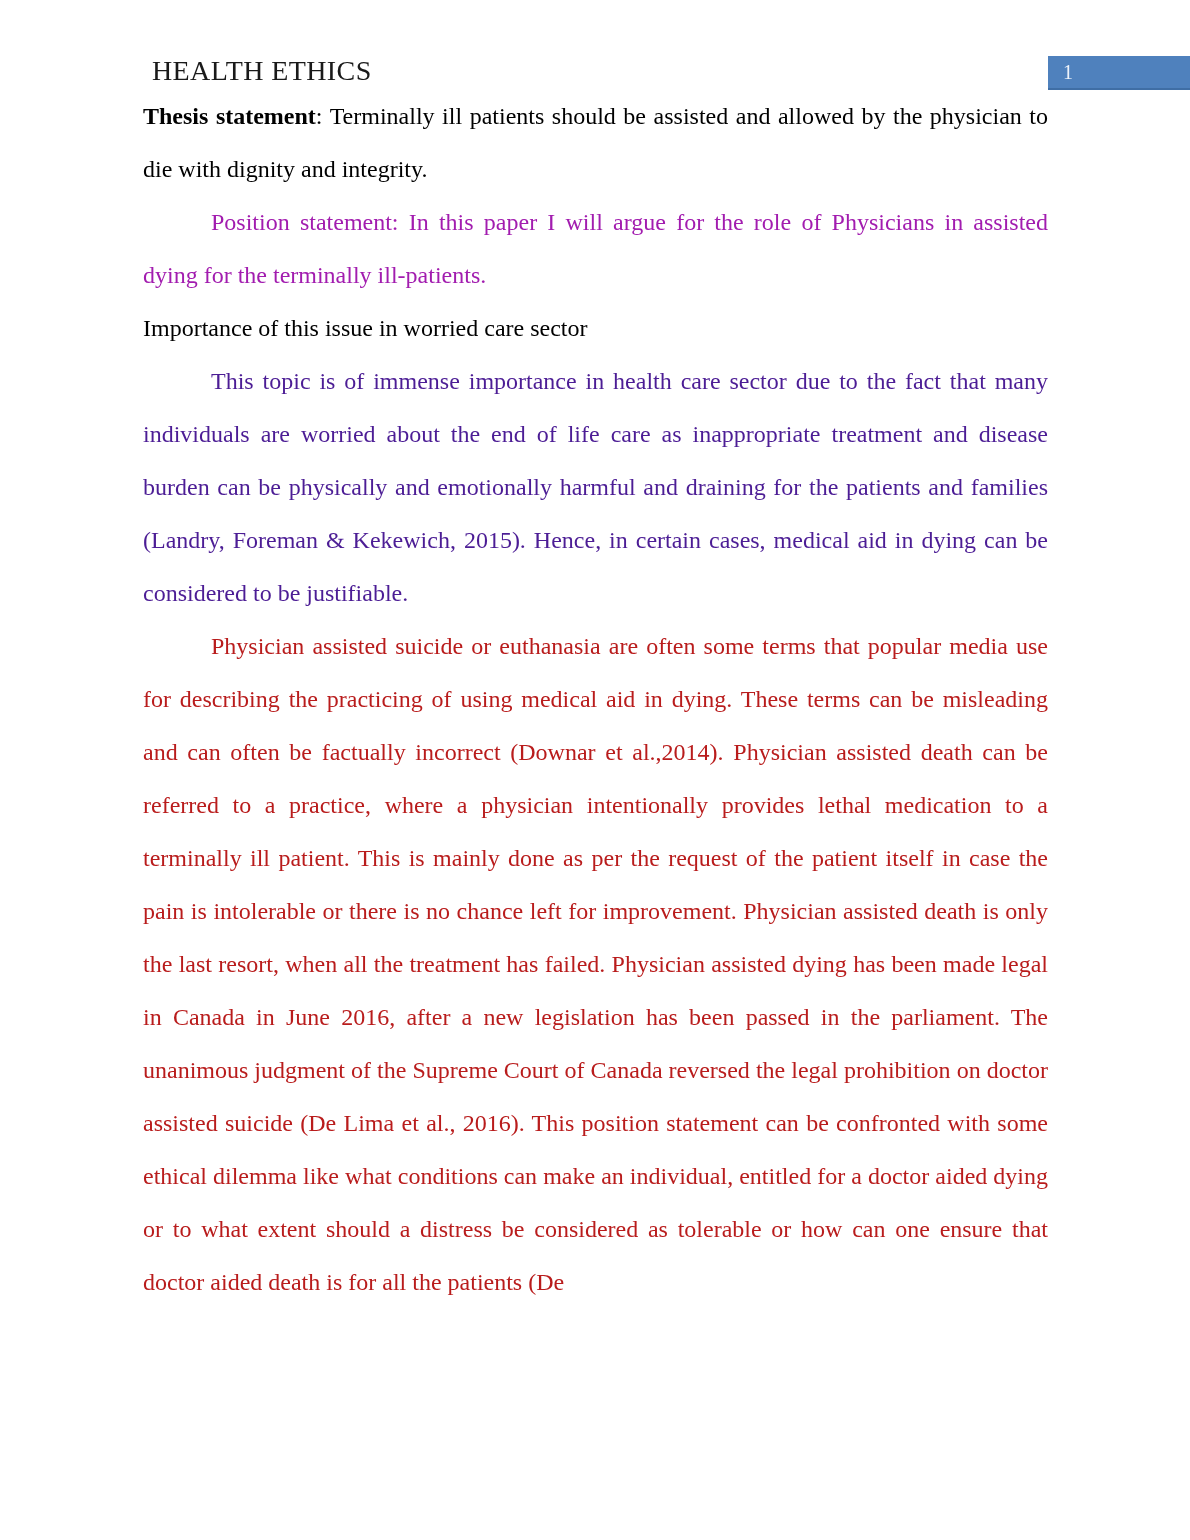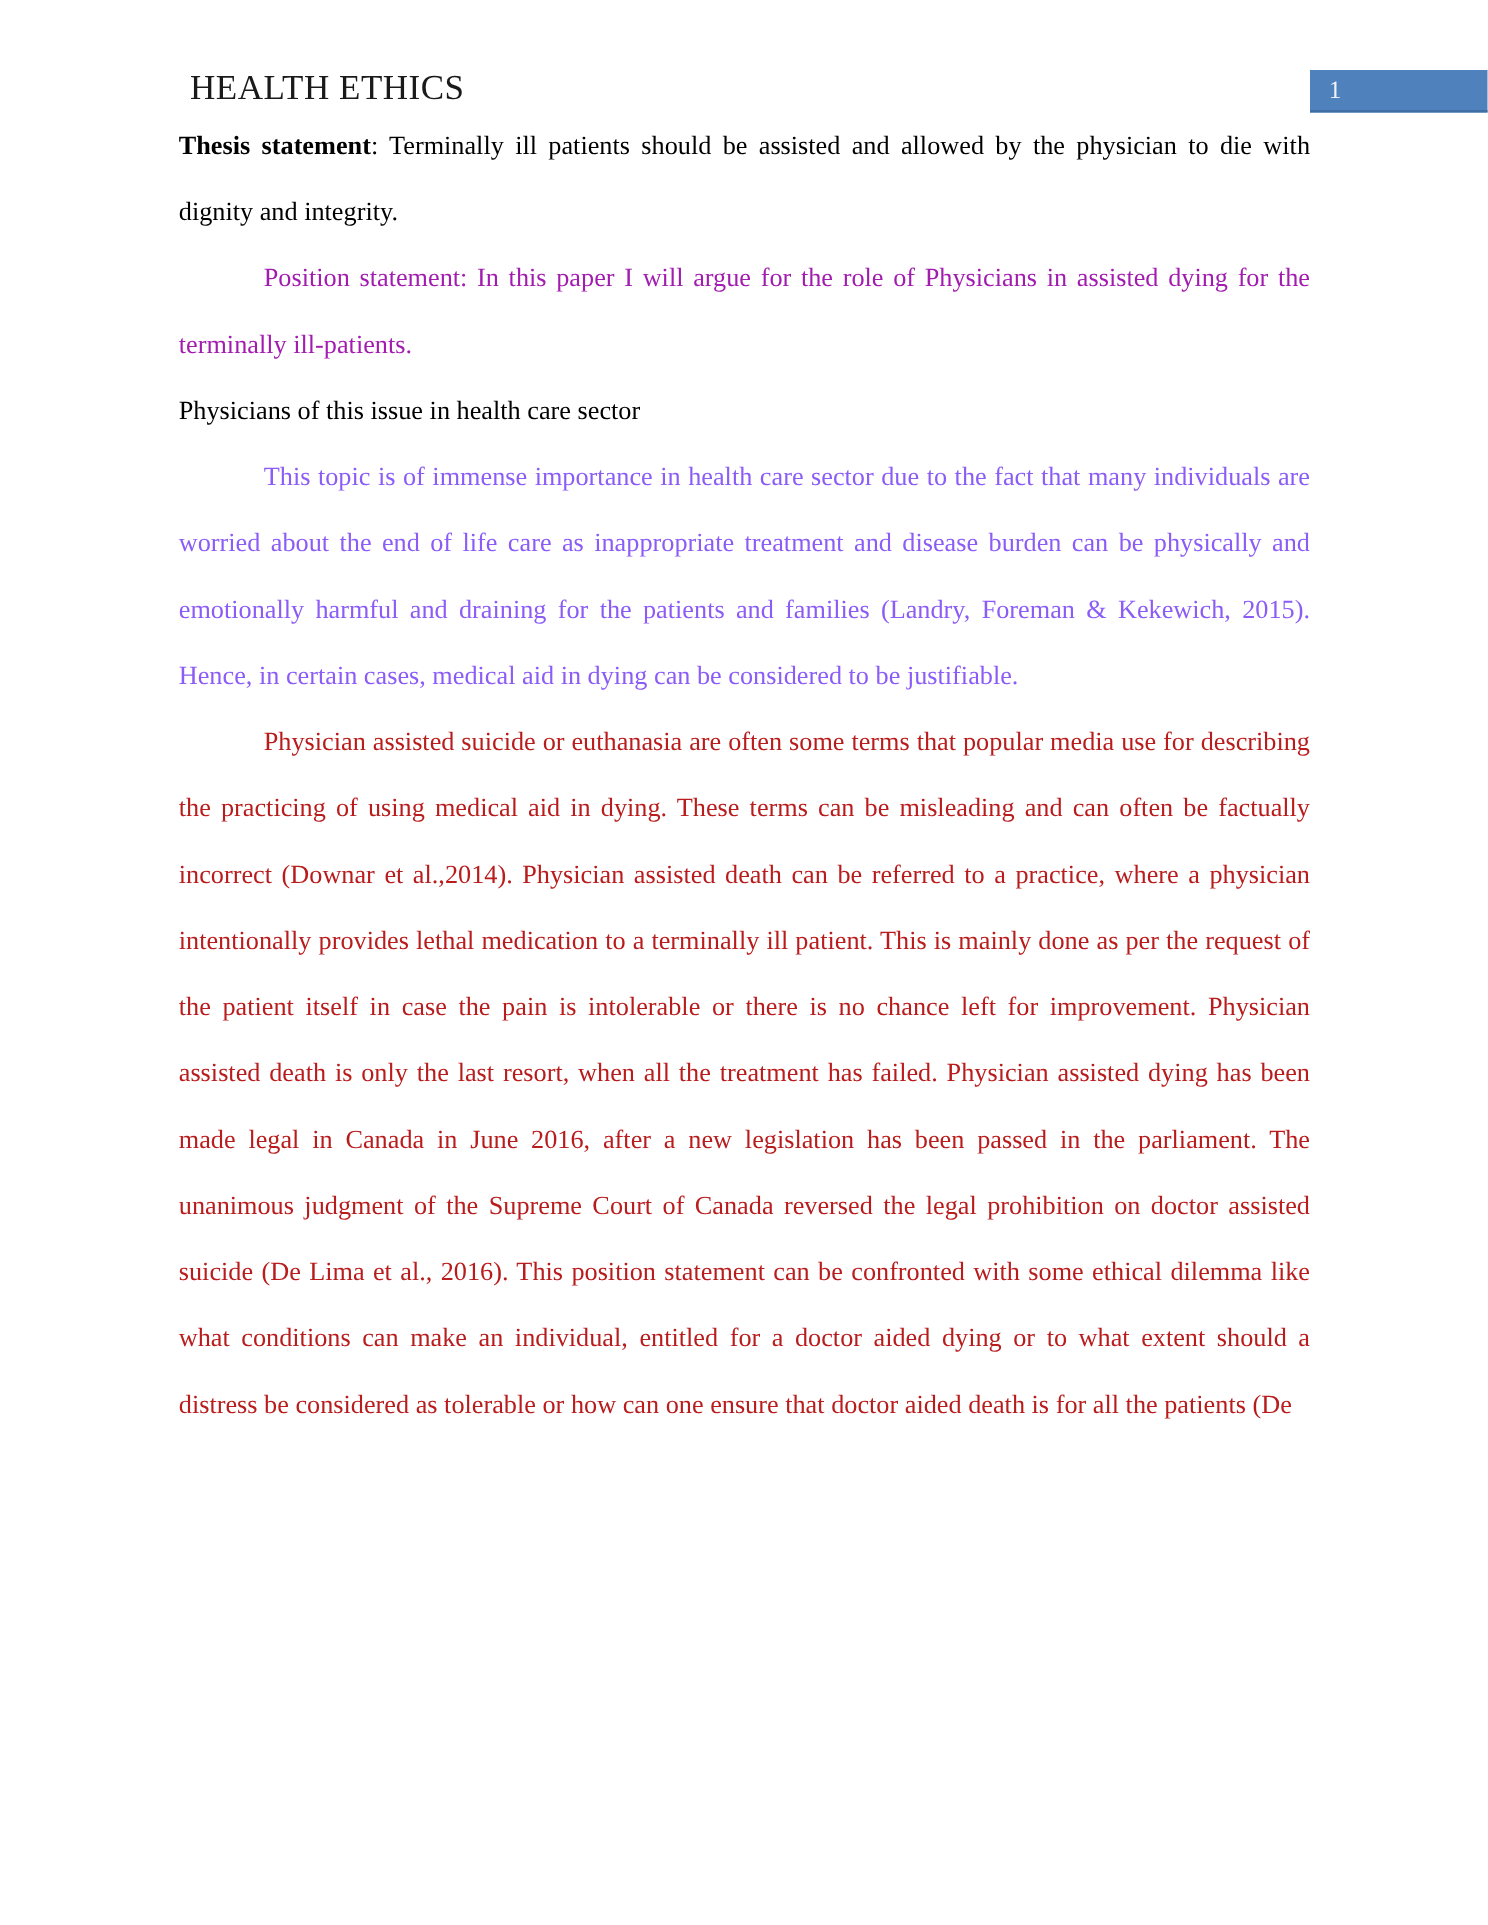--- a/index.html
+++ b/index.html
@@ -50,41 +50,41 @@
   }
   
   .content {
     position: absolute;
     left: 143px;
     top: 90px;
     width: 905px;
   }
   .content p, .content h2 {
     margin: 0;
-    font-size: 21px;
+    font-size: 24px;
     font-weight: normal;
     line-height: 53px;
     text-align: justify;
   }
   .para-thesis { margin-top: 38px; }
   .para-thesis .lead { font-weight: bold; }
   .para-position {
     margin-top: 21px;
     text-indent: 68px;
     color: #a21caf;
   }
   .section-heading {
     margin-top: 44px;
     font-weight: bold;
     text-align: left;
   }
   .para-importance {
     margin-top: 0;
     text-indent: 68px;
-    color: #8b5cf6;
+    color: #4c1d95;
   }
   .para-body {
     margin-top: 24px;
     text-indent: 68px;
     color: #b91c1c;
   }
 </style>
 </head>
 <body>
 
@@ -94,21 +94,21 @@
     <div class="running-head">HEALTH ETHICS</div>
     <div class="page-number-badge">1</div>
   </div>
 
   <div class="content">
 
     <p class="para-thesis"><span class="lead">Thesis statement</span><span>: Terminally ill patients should be assisted and allowed by the physician to die with dignity and integrity.</span></p>
 
     <p class="para-position">Position statement: In this paper I will argue for the role of Physicians in assisted dying for the terminally ill-patients.</p>
 
-    <h2 class="section-heading">Physicians of this issue in health care sector</h2>
+    <h2 class="section-heading">Importance of this issue in worried care sector</h2>
 
     <p class="para-importance">This topic is of immense importance in health care sector due to the fact that many individuals are worried about the end of life care as inappropriate treatment and disease burden can be physically and emotionally harmful and draining for the patients and families (Landry, Foreman &amp; Kekewich, 2015). Hence, in certain cases, medical aid in dying can be considered  to be  justifiable.</p>
 
     <p class="para-body">Physician assisted suicide or euthanasia are often some terms that popular media use for describing the practicing of using medical aid in dying. These terms can be misleading and can often be factually incorrect (Downar et al.,2014). Physician assisted death can be referred to a practice, where a physician intentionally provides lethal medication to a terminally ill patient. This is mainly done as per the request of the patient itself in case the pain is intolerable or there is no chance left for improvement. Physician assisted death is only the last resort, when all the treatment has failed. Physician assisted dying has been made legal in Canada in June 2016, after a new legislation has been passed in the parliament. The unanimous judgment of the Supreme Court of Canada reversed the legal prohibition on doctor assisted suicide (De Lima et al., 2016). This position statement can be confronted with some  ethical dilemma like what conditions can make an individual, entitled for a doctor aided dying or to what extent should  a distress be considered as tolerable or how can one ensure that doctor aided death is for all the patients (De</p>
 
   </div>
 
 </div>
 
 </body></html>

